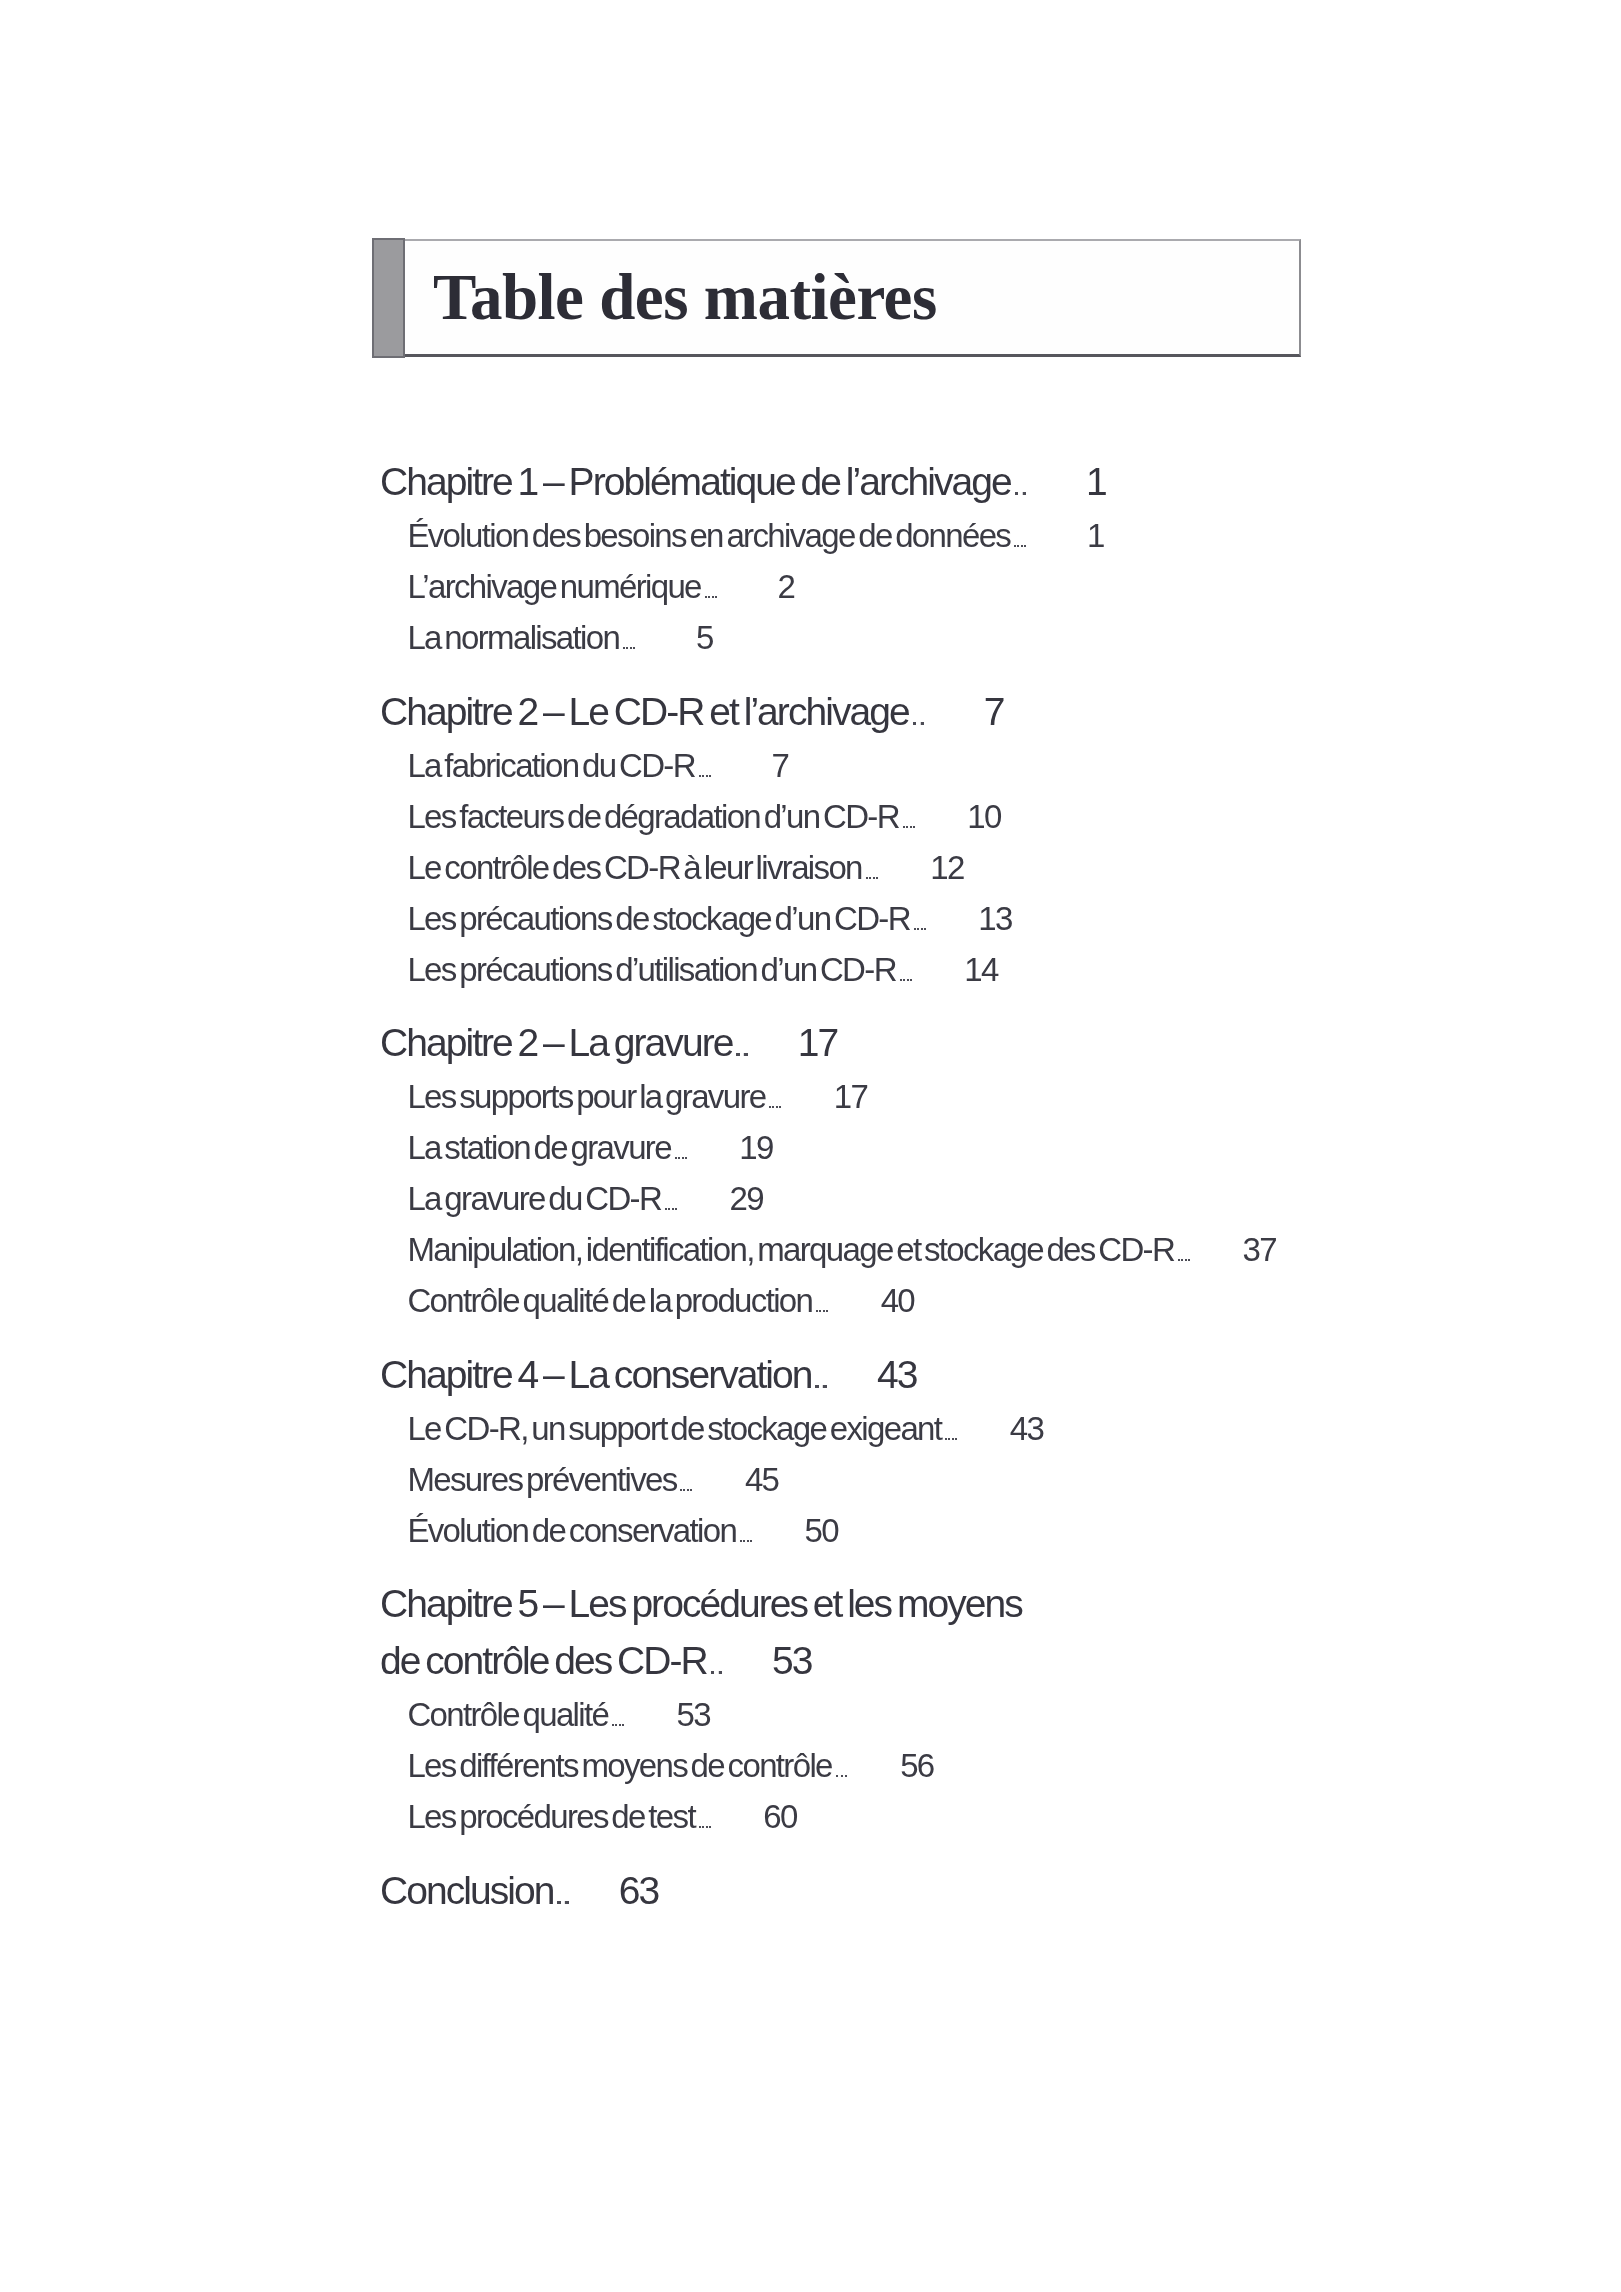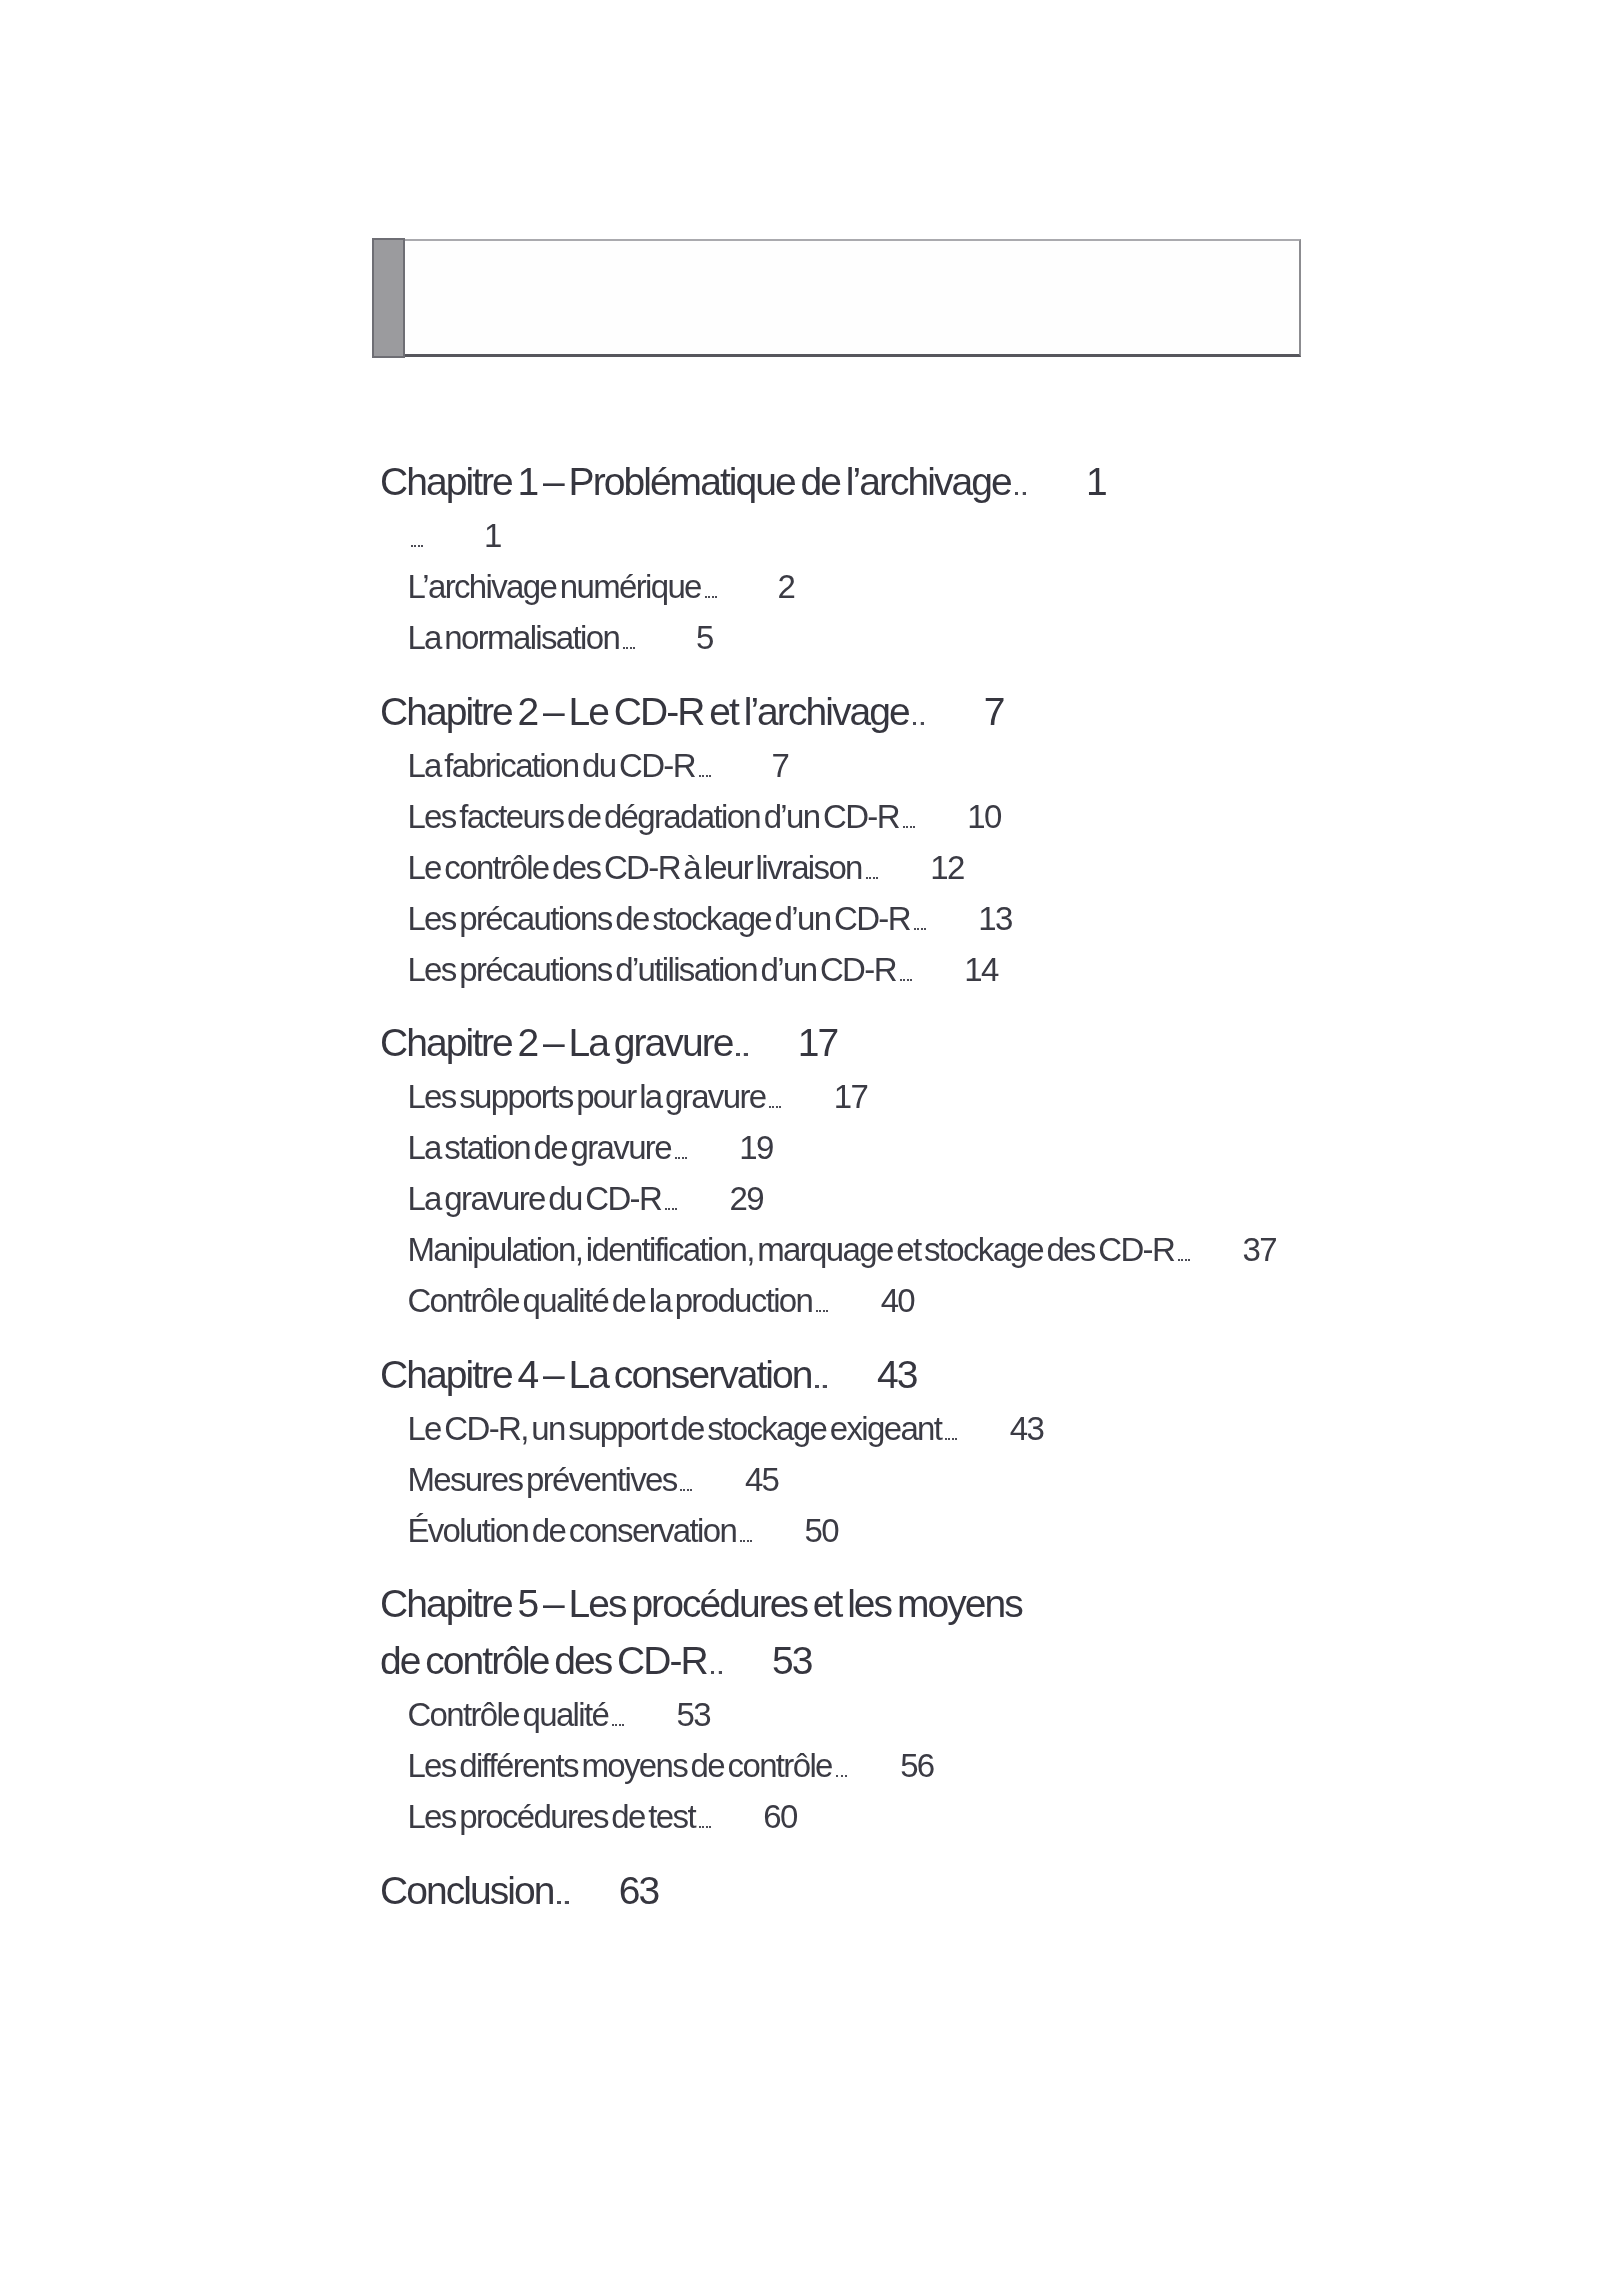--- a/index.html
+++ b/index.html
@@ -99,31 +99,33 @@
     text-align: center;
   }
 </style>
 </head>
 <body>
 
 <div class="page">
 
   <div class="header-box">
     <div class="accent-bar"></div>
+    <div class="header-title">Table des matières</div>
   </div>
 
   <div class="toc">
 
     <div class="toc-section">
       <div class="row chapter">
         <span>Chapitre 1 – Problématique de l’archivage</span>
         <span class="leader"></span>
         <span class="num">1</span>
       </div>
       <div class="row entry">
+        <span>Évolution des besoins en archivage de données</span>
         <span class="leader"></span>
         <span class="num">1</span>
       </div>
       <div class="row entry">
         <span>L’archivage numérique</span>
         <span class="leader"></span>
         <span class="num">2</span>
       </div>
       <div class="row entry">
         <span>La normalisation</span>

